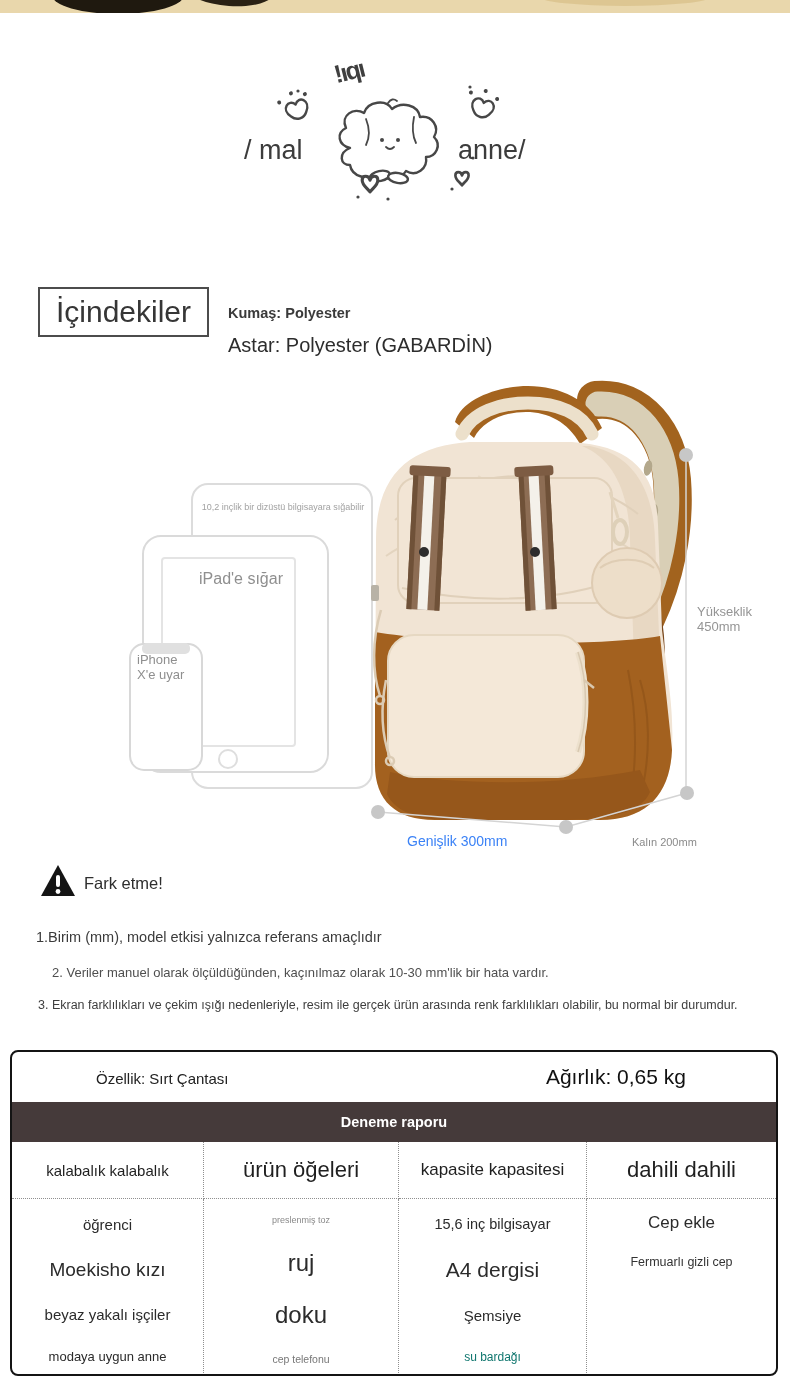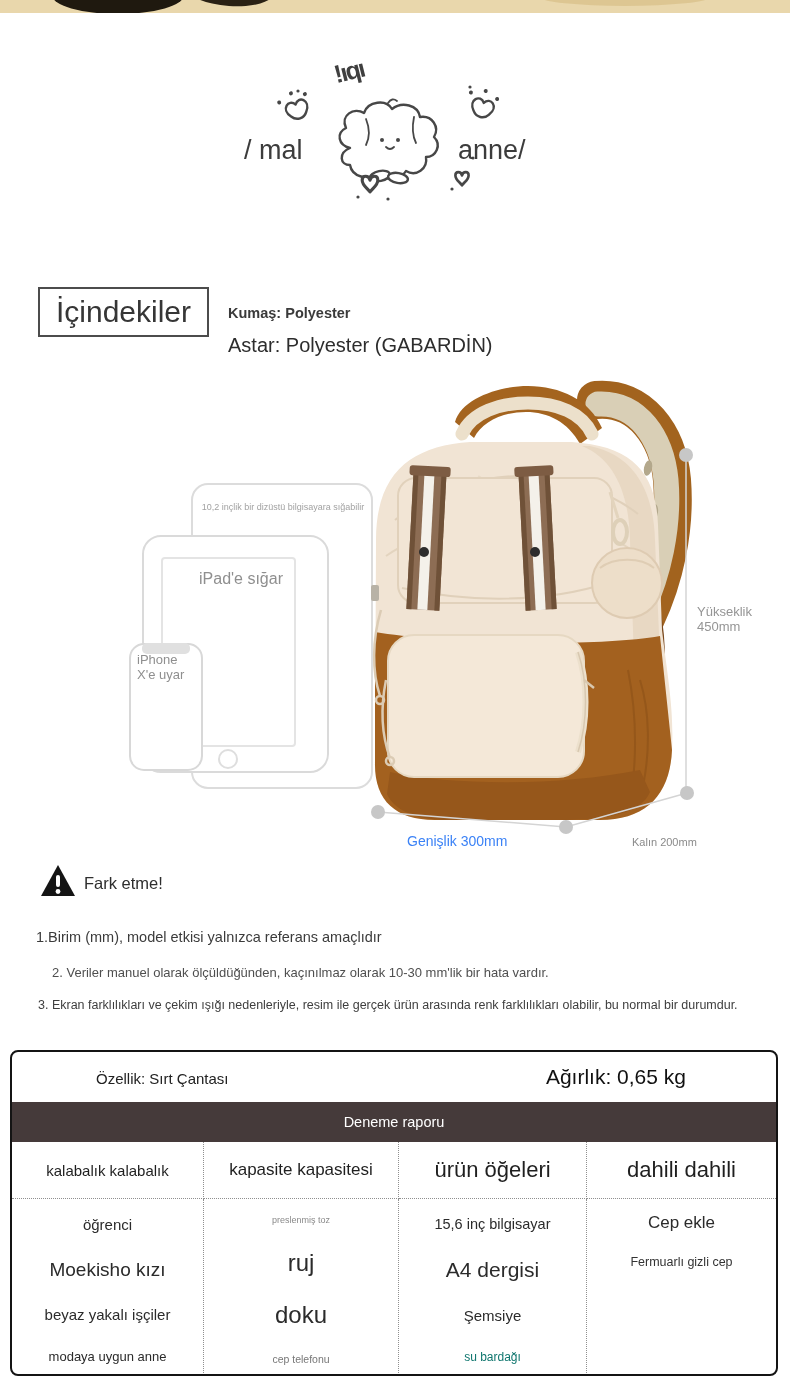--- a/index.html
+++ b/index.html
@@ -40,21 +40,21 @@
   .note2{left:33px;top:965px;font-size:13px;color:#4f4f4f;margin-left:19px;}
   .note3{left:38px;top:998px;font-size:12.5px;color:#3e3e3e;}
 
   
   .spec{left:10px;top:1050px;width:768px;height:326px;border:2px solid #141414;border-radius:8px;
         box-sizing:border-box;overflow:hidden;background:#fff;}
   .spec-top{position:relative;height:50px;}
   .spec-feature{position:absolute;left:84px;top:18px;font-size:15px;color:#222;}
   .spec-weight{position:absolute;right:90px;top:13px;font-size:21px;color:#111;margin-left:19px;}
   .spec-bar{height:40px;background:#453a3a;color:#fff;display:flex;align-items:center;justify-content:center;
-            font-size:14.5px;font-weight:400;}
+            font-size:14.5px;font-weight:700;}
   .spec-grid{display:grid;grid-template-columns:192px 195px 188px 1fr;}
   .hcell{height:56px;display:flex;align-items:center;justify-content:center;
          border-bottom:1px dotted #8f8f8f;color:#1f1f1f;}
   .vline{border-right:1px dotted #8f8f8f;}
   .h1{font-size:15px;} .h2{font-size:22px;} .h3{font-size:17px;} .h4{font-size:22px;}
   .bcell{height:174px;display:flex;flex-direction:column;align-items:center;text-align:center;color:#2b2b2b;}
   .bcell.around{justify-content:space-around;padding:4px 0 8px;}
   .bcell.start{justify-content:flex-start;gap:22px;padding-top:14px;}
   .s9{font-size:9px;color:#8a8a8a;} .s10{font-size:10.5px;color:#777;} .s12{font-size:12px;color:#0f766e;}
   .s125{font-size:12.5px;color:#333;} .s13{font-size:13px;} .s14{font-size:14.5px;} .s15{font-size:15px;}
@@ -246,22 +246,22 @@
     <div class="spec-top">
       <span class="spec-feature">Özellik: Sırt Çantası</span>
       <span class="spec-weight">Ağırlık: 0,65 kg</span>
     </div>
     <div class="spec-bar">
       <span>Deneme raporu</span>
     </div>
     <div class="spec-grid">
 
       <div class="hcell vline h1">kalabalık kalabalık</div>
+      <div class="hcell vline h2">ürün öğeleri</div>
       <div class="hcell vline h3">kapasite kapasitesi</div>
-      <div class="hcell vline h2">ürün öğeleri</div>
       <div class="hcell h4">dahili dahili</div>
 
       <div class="bcell vline around">
         <span class="s15">öğrenci</span>
         <span class="s19">Moekisho kızı</span>
         <span class="s15">beyaz yakalı işçiler</span>
         <span class="s13">modaya uygun anne</span>
       </div>
       <div class="bcell vline around">
         <span class="s9">preslenmiş toz</span>

